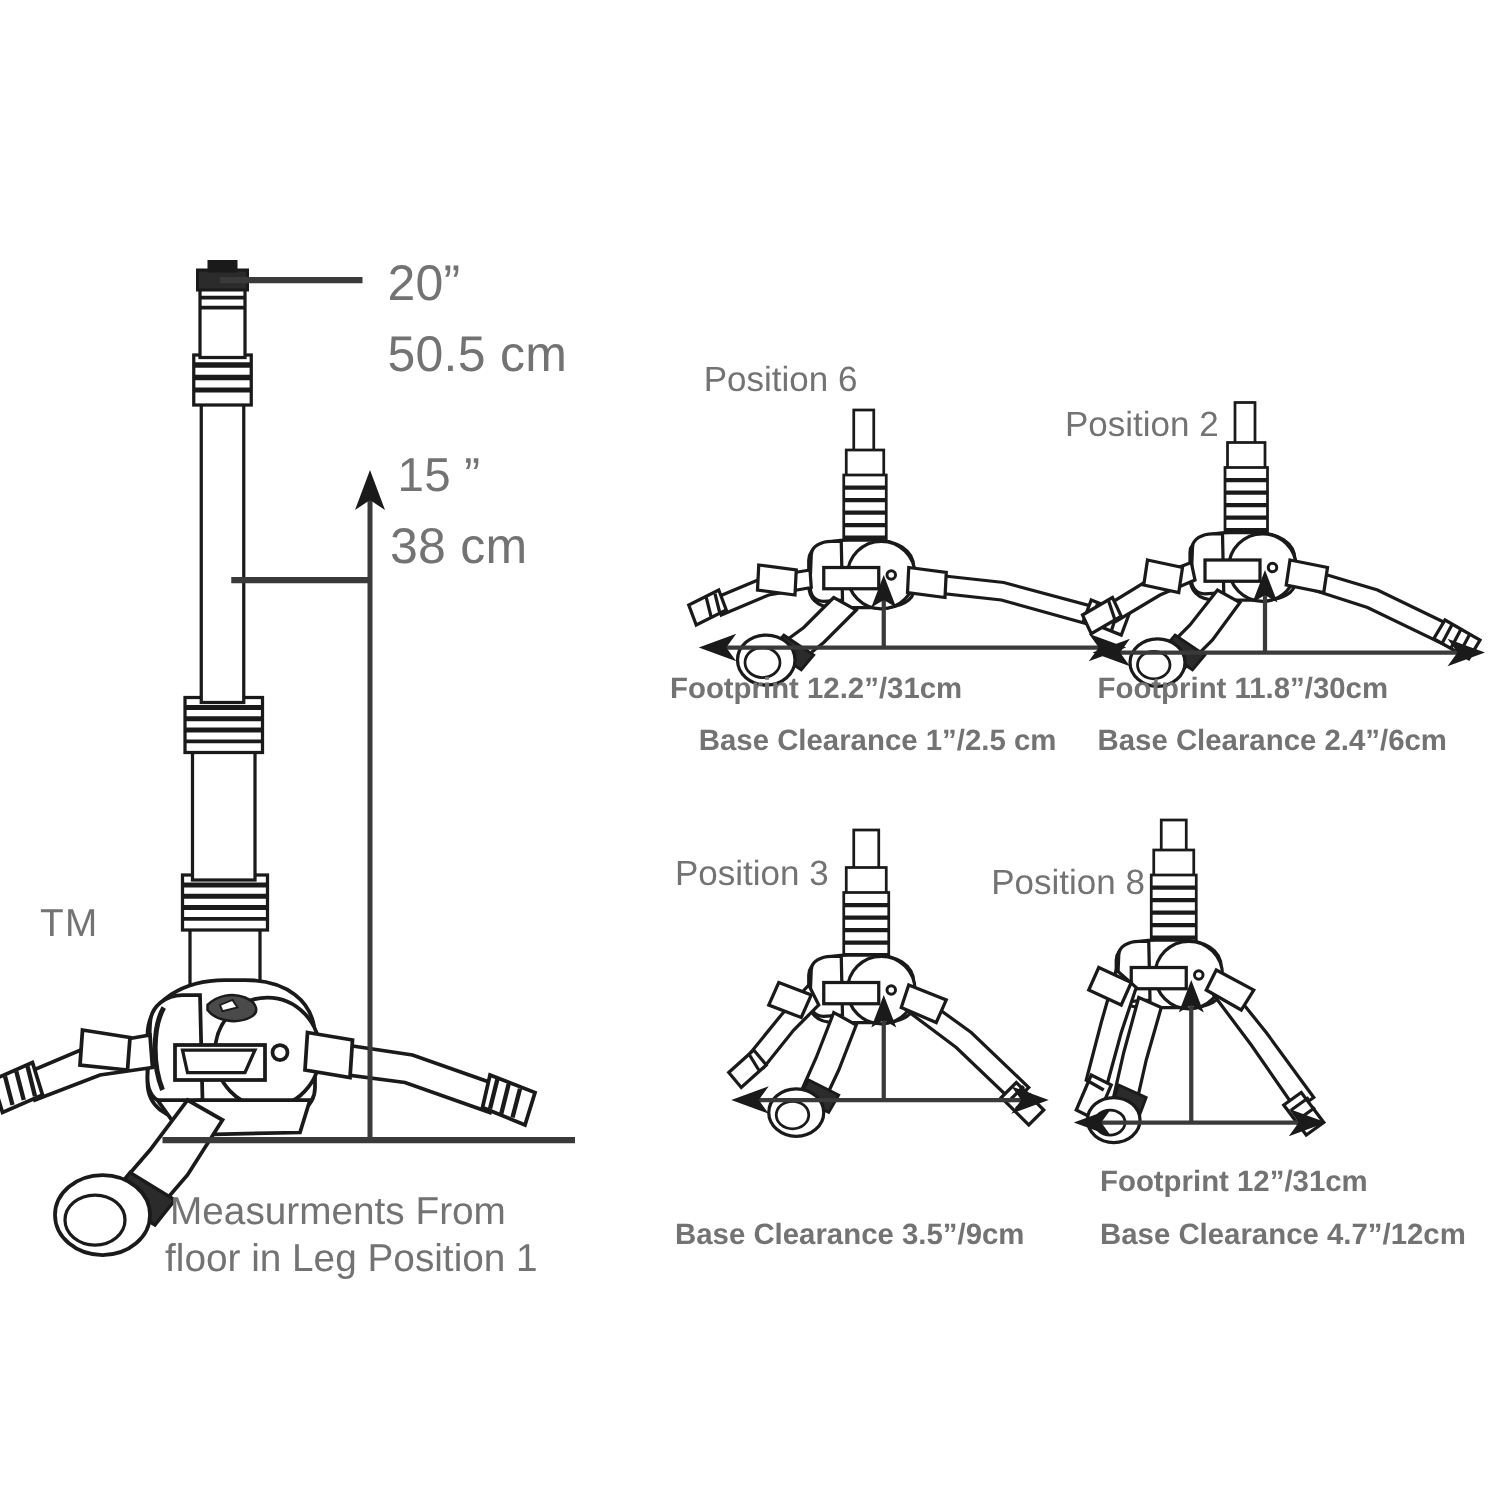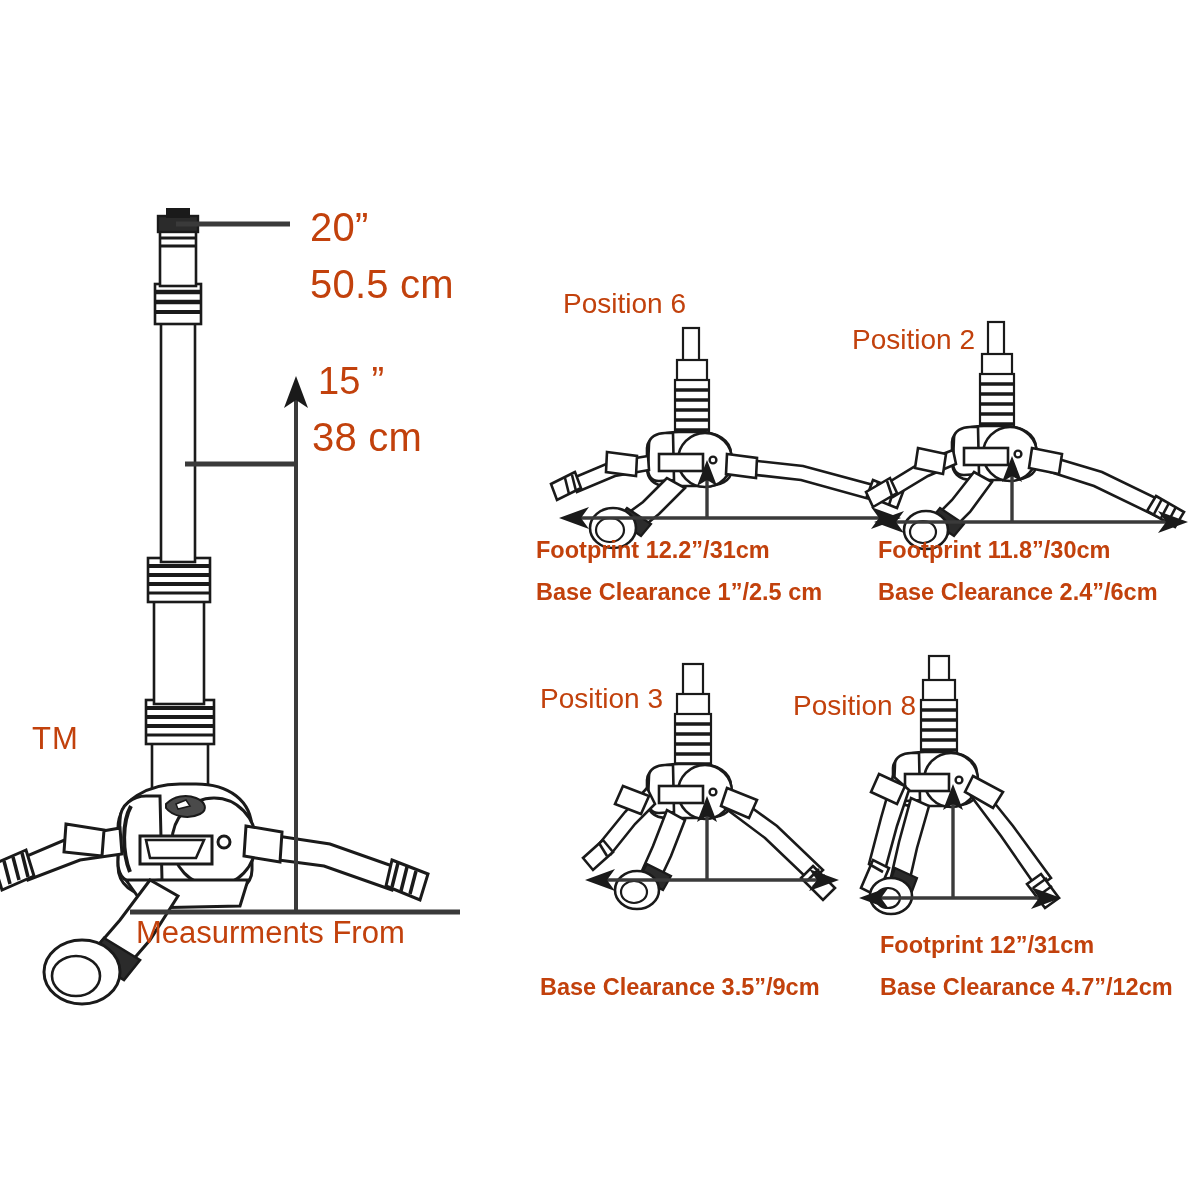--- a/index.html
+++ b/index.html
@@ -13,34 +13,35 @@
     width: 1200px;
     height: 1200px;
     background: #ffffff;
     font-family: "Liberation Sans", sans-serif;
     color: #1a1a1a;
     overflow: hidden;
   }
   .txt {
     position: absolute;
     white-space: pre;
-    color: #c2410c;
+    color: #737373;
     line-height: 1.12;
   }
   
   .dim-label {
     font-size: 40px;
     letter-spacing: 0.2px;
   }
   .dim-label.small {
     font-size: 38px;
   }
   .caption {
     font-size: 31px;
     line-height: 1.25;
+    margin-top: 36px;
   }
   .tm-mark {
     font-size: 31px;
     letter-spacing: 1px;
   }
   
   .pos-title {
     font-size: 28px;
   }
   .spec-line {
@@ -178,20 +179,21 @@
 
   <div class="txt dim-label" style="left:310px; top:205px;">20”</div>
   <div class="txt dim-label" style="left:310px; top:262px;">50.5 cm</div>
 
   <div class="txt dim-label small" style="left:318px; top:360px;">15 ”</div>
   <div class="txt dim-label" style="left:312px; top:415px;">38 cm</div>
 
   <div class="txt tm-mark" style="left:32px; top:722px;">TM</div>
 
   <div class="txt caption" style="left:136px; top:914px;">Measurments From</div>
+  <div class="txt caption" style="left:132px; top:952px;">floor in Leg Position 1</div>
 
   <div class="txt pos-title" style="left:563px; top:288px;">Position 6</div>
   <svg width="400" height="230" style="left:555px; top:320px;">
     <g>
       <rect class="wht" x="128" y="8" width="16" height="34" stroke-width="2.2"></rect>
       <rect class="wht" x="122" y="40" width="30" height="22" stroke-width="2.2"></rect>
       <rect class="wht" x="120" y="60" width="34" height="62" stroke-width="2.2"></rect>
       <line class="ink" x1="120" y1="70" x2="154" y2="70" stroke-width="3.4"></line>
       <line class="ink" x1="120" y1="80" x2="154" y2="80" stroke-width="3.4"></line>
       <line class="ink" x1="120" y1="90" x2="154" y2="90" stroke-width="3.4"></line>
@@ -234,21 +236,21 @@
 
     <g>
       <line class="dimline" x1="18" y1="198" x2="330" y2="198" stroke-width="3.4"></line>
       <polygon class="solidink" points="4,198 34,187 26,198 34,209"></polygon>
       <polygon class="solidink" points="346,198 316,187 324,198 316,209"></polygon>
       <line class="dimline" x1="152" y1="198" x2="152" y2="152" stroke-width="3.4"></line>
       <polygon class="solidink" points="152,140 142,166 152,160 162,166"></polygon>
     </g>
   </svg>
   <div class="txt spec-line" style="left:536px; top:533px;">Footprint 12.2”/31cm</div>
-  <div class="txt spec-line" style="left:536px; top:575px;">Base Clearance 1”/2.5 cm</div>
+  <div class="txt spec-line" style="left:559px; top:575px;">Base Clearance 1”/2.5 cm</div>
 
   <div class="txt pos-title" style="left:852px; top:288px;margin-top:36px;">Position 2</div>
   <svg width="400" height="230" style="left:880px; top:300px;">
     <g>
       <rect class="wht" x="108" y="22" width="16" height="34" stroke-width="2.2"></rect>
       <rect class="wht" x="102" y="54" width="30" height="22" stroke-width="2.2"></rect>
       <rect class="wht" x="100" y="74" width="34" height="62" stroke-width="2.2"></rect>
       <line class="ink" x1="100" y1="84" x2="134" y2="84" stroke-width="3.4"></line>
       <line class="ink" x1="100" y1="94" x2="134" y2="94" stroke-width="3.4"></line>
       <line class="ink" x1="100" y1="104" x2="134" y2="104" stroke-width="3.4"></line>

